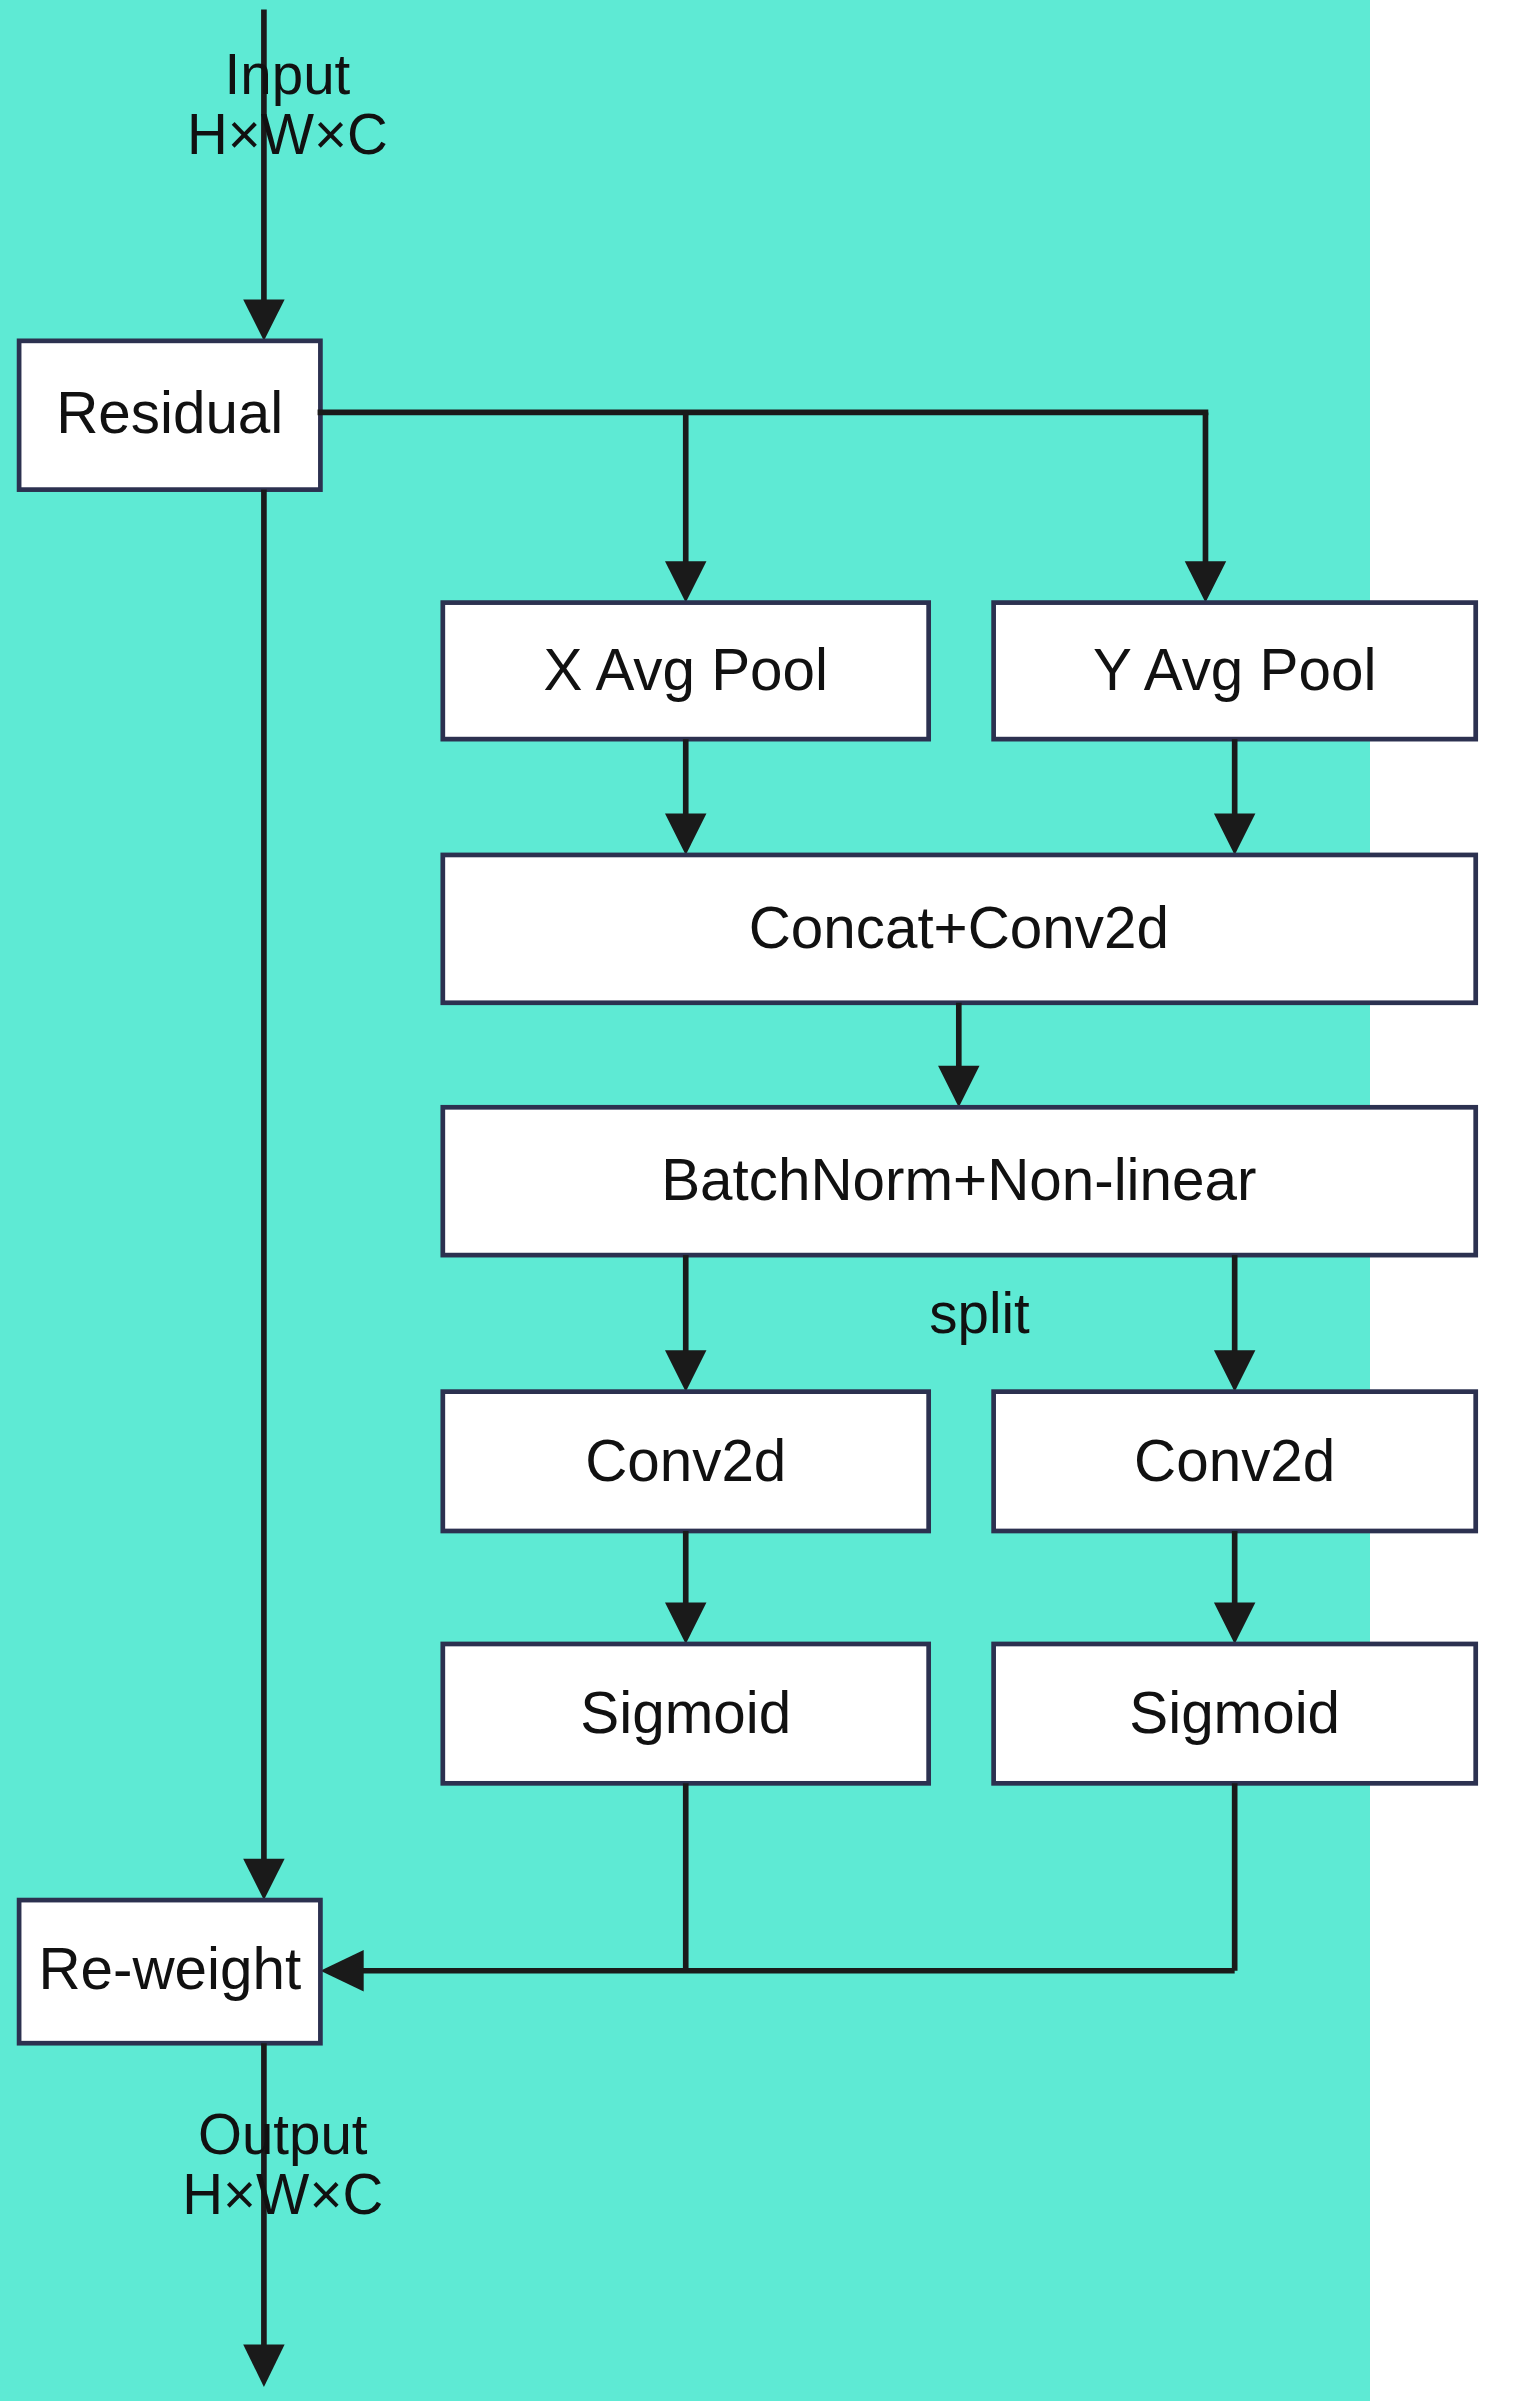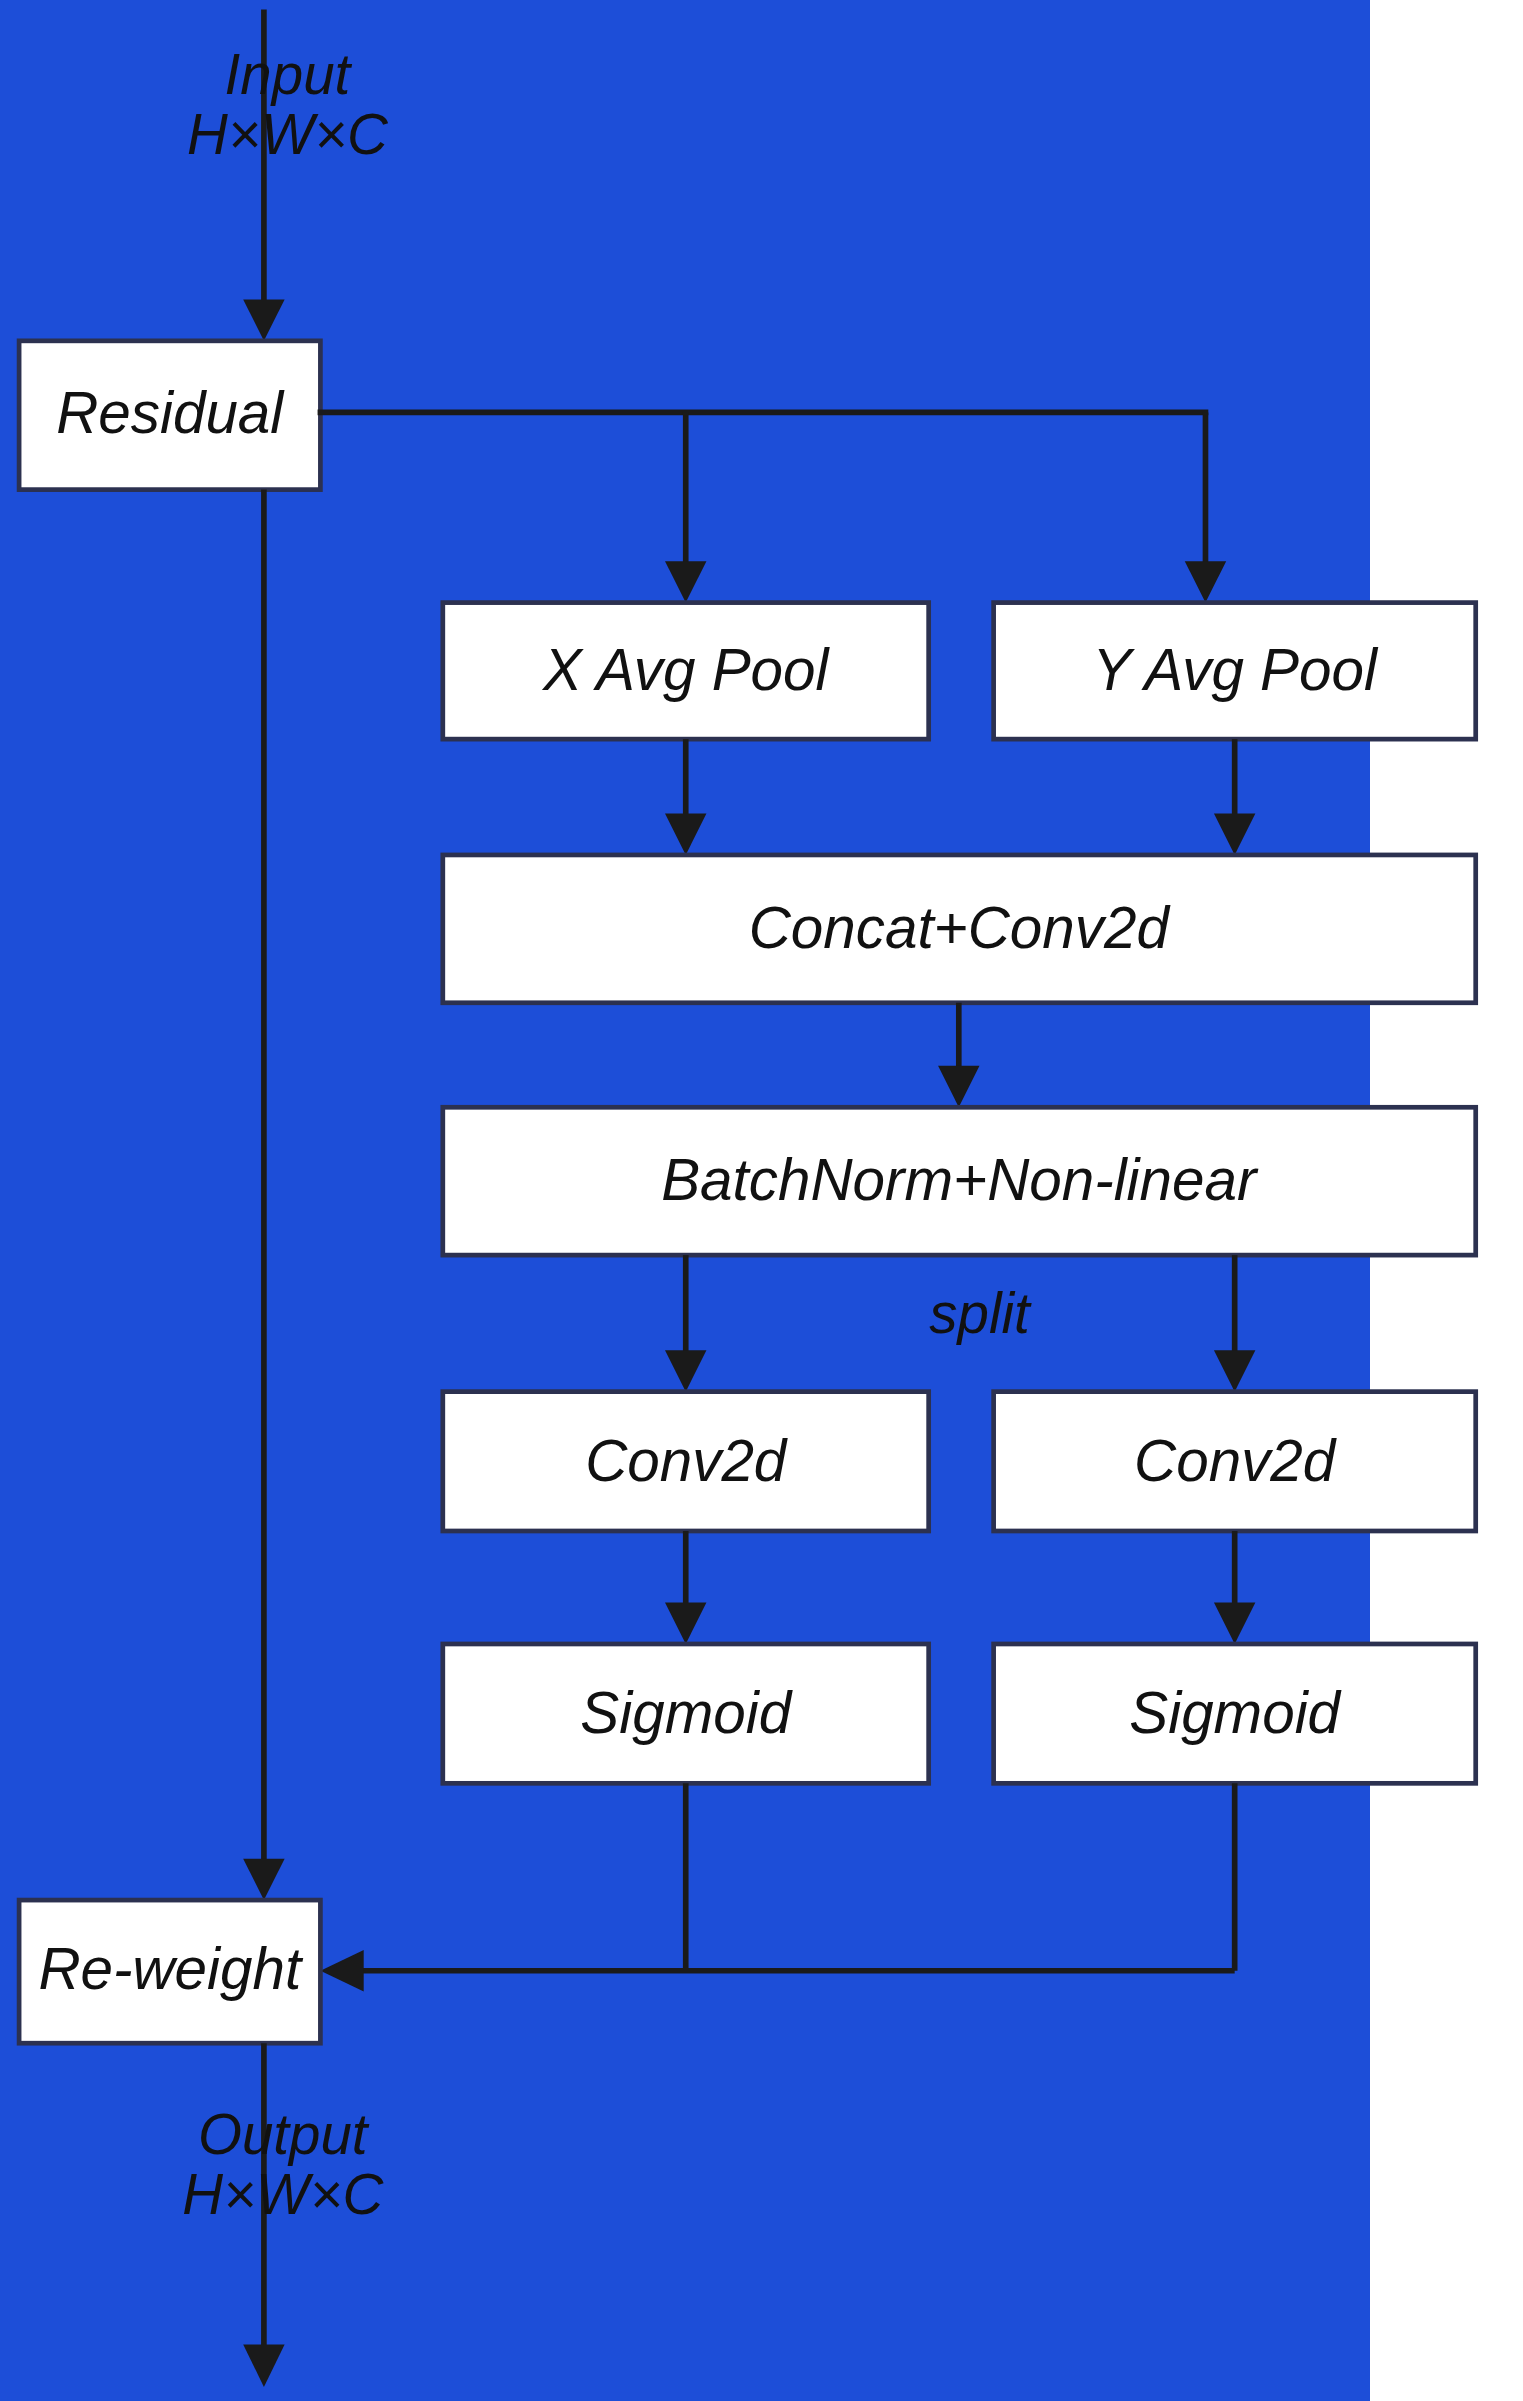--- a/index.html
+++ b/index.html
@@ -10,22 +10,21 @@
   body {
     width: 1524px;
     height: 2401px;
     font-family: "Liberation Sans", sans-serif;
     overflow: hidden;
   }
   #diagram-root {
     position: relative;
     width: 1370px;
     height: 2401px;
-    background: #1d4ed8;
-    font-style: italic;
+    background: #5eead4;
   }
   svg.flow {
     display: block;
     width: 1524px;
     height: 2401px;
   }
   .node-rect {
     fill: #ffffff;
     stroke: #2c3150;
     stroke-width: 5;

